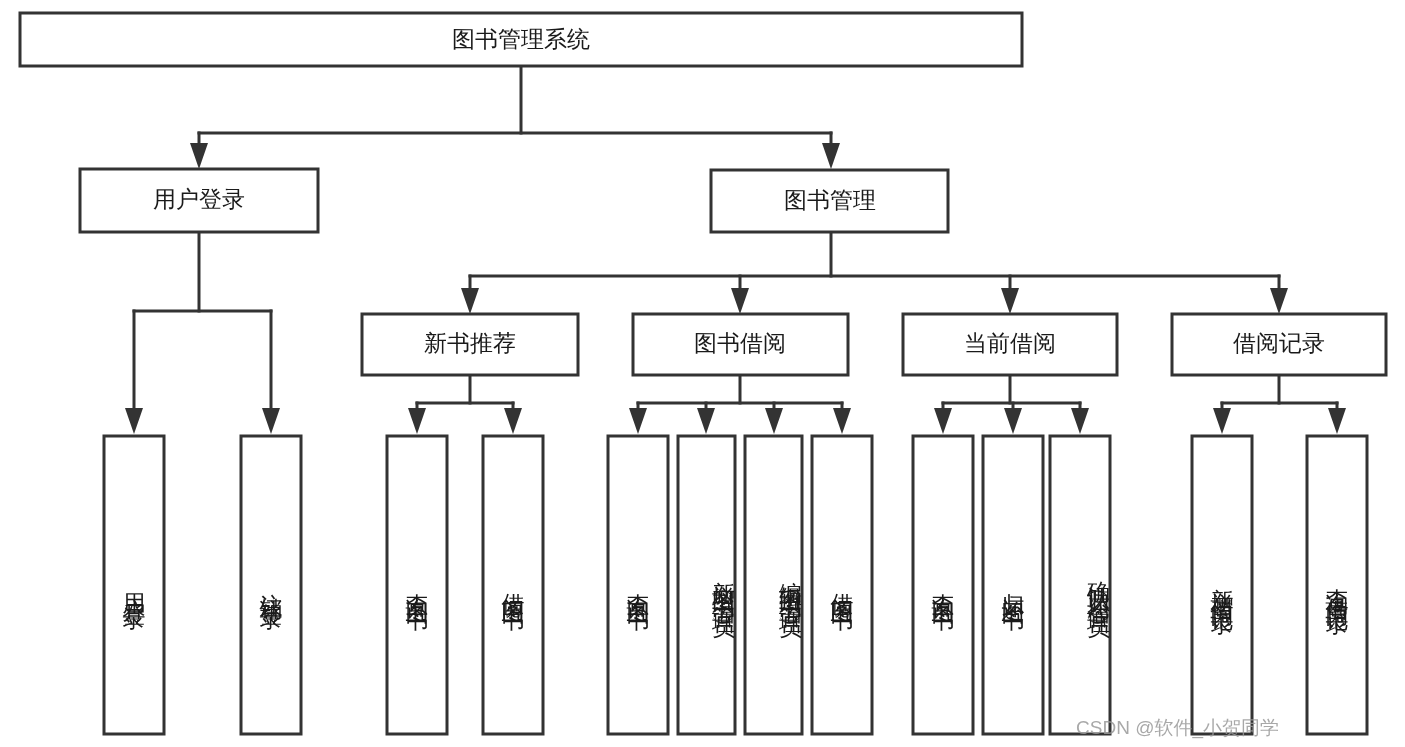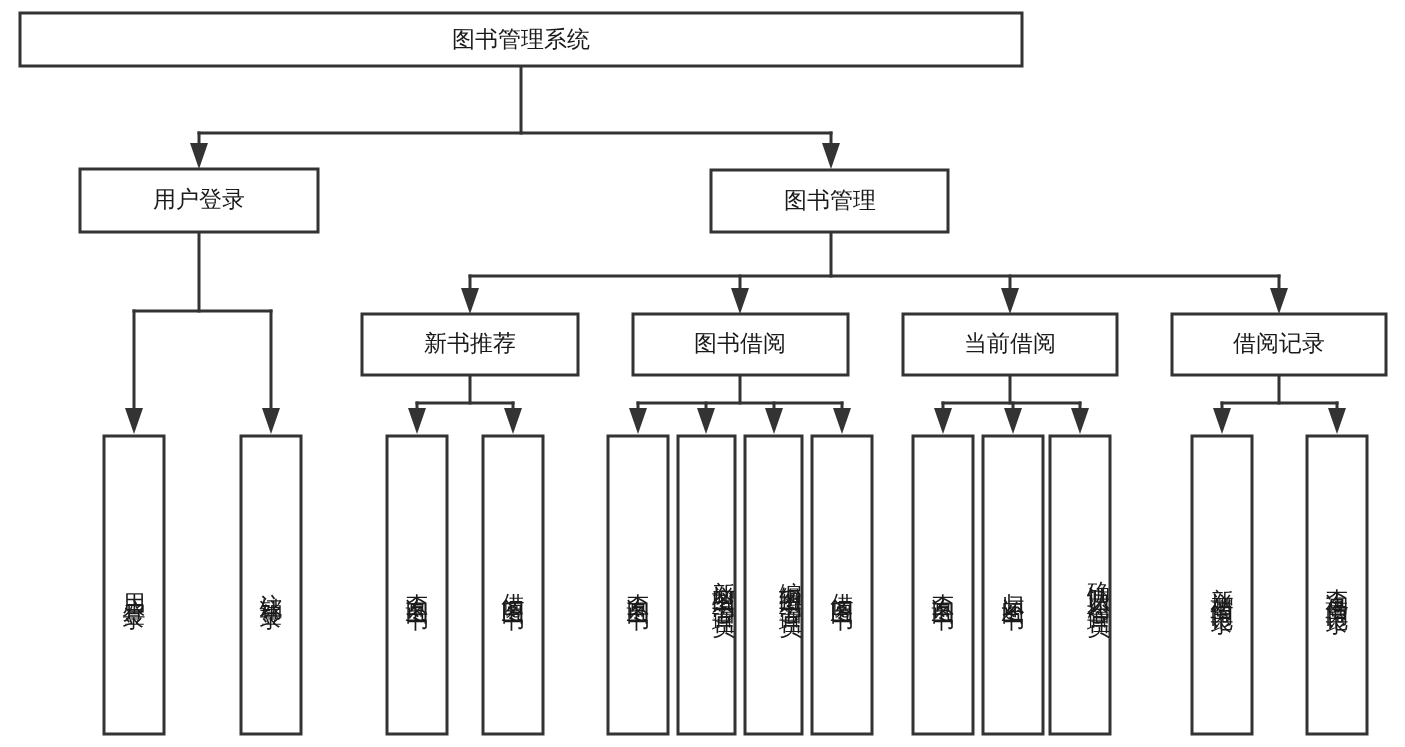--- a/index.html
+++ b/index.html
@@ -207,14 +207,15 @@
   <div class="node-label-v" style="left:745px; top:440px; width:57px; height:290px; align-items:flex-start;">编辑图书（管理员）</div>
   <div class="node-label-v" style="left:812px; top:436px; width:60px; height:298px;">借阅图书</div>
 
   <div class="node-label-v" style="left:913px; top:436px; width:60px; height:298px;">查询图书</div>
   <div class="node-label-v" style="left:983px; top:436px; width:60px; height:298px;">归还图书</div>
   <div class="node-label-v" style="left:1050px; top:440px; width:60px; height:290px; align-items:flex-start;">确认归还（管理员）</div>
 
   <div class="node-label-v" style="left:1192px; top:436px; width:60px; height:298px;">新增借阅记录</div>
   <div class="node-label-v" style="left:1307px; top:436px; width:60px; height:298px;">查询借阅记录</div>
 
+  <div class="watermark">CSDN @软件_小贺同学</div>
 
 </div>
 
 </body></html>

